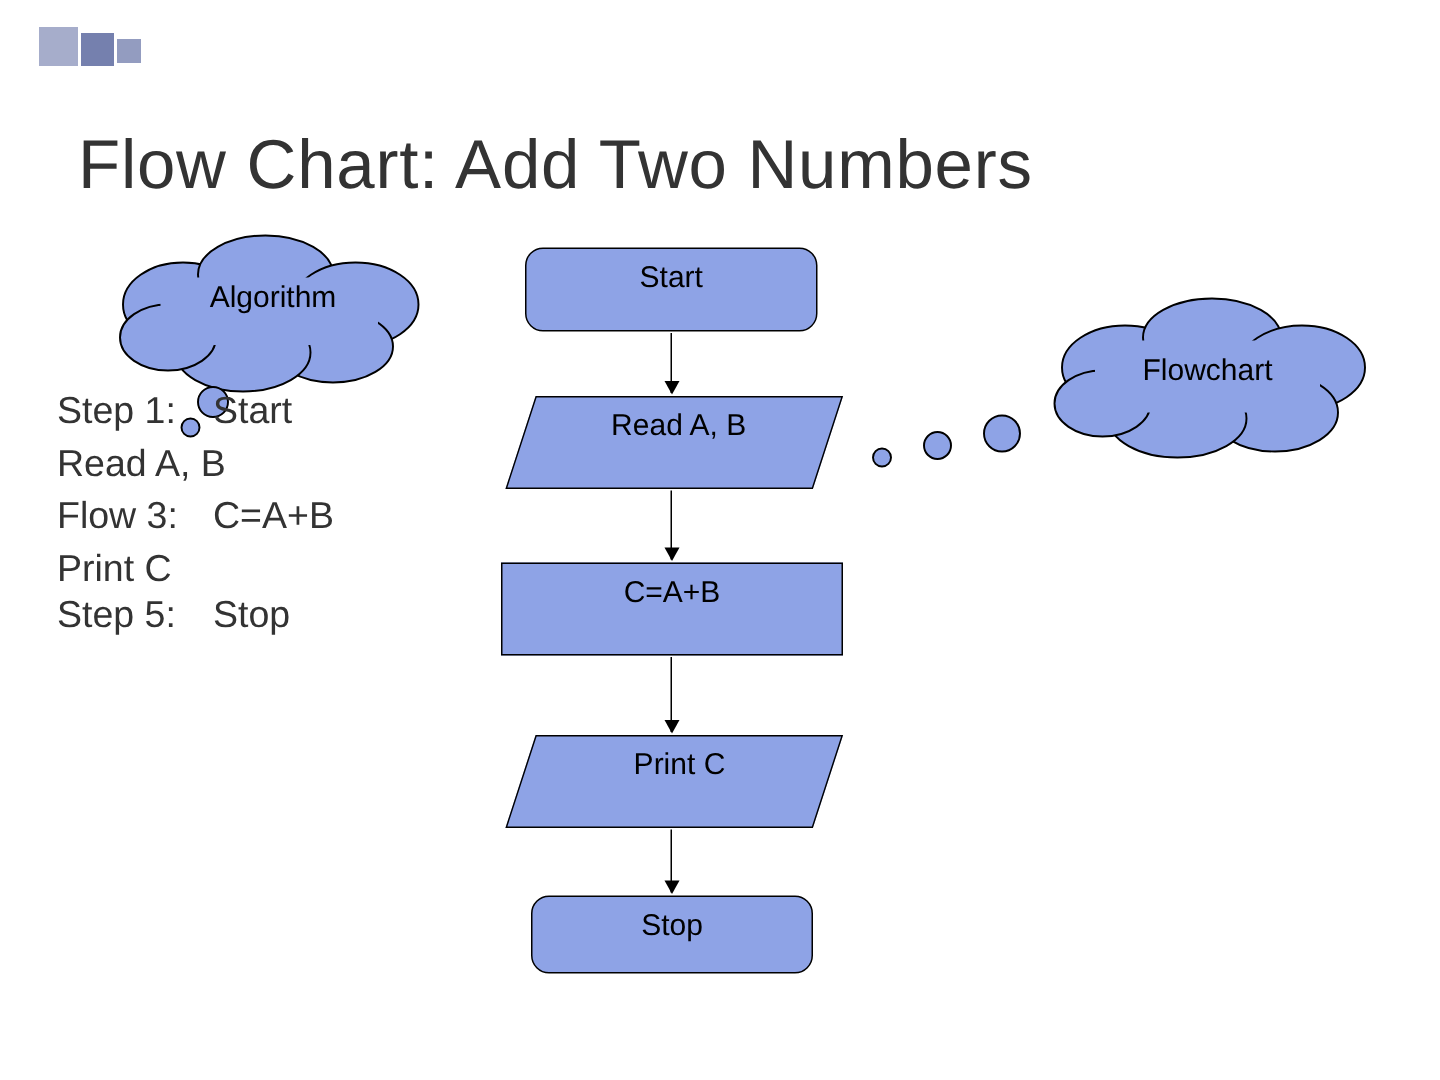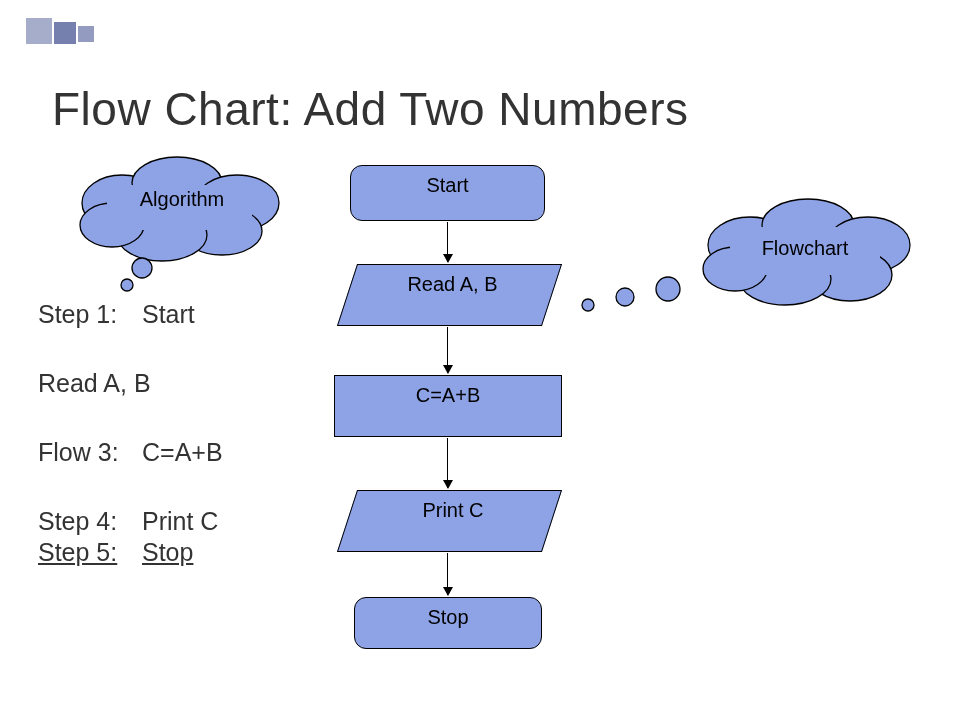--- a/index.html
+++ b/index.html
@@ -40,23 +40,23 @@
   }
 
   
   .steps {
     position: absolute;
     left: 38px;
     top: 260px;
     font-size: 25px;
     color: #333;
   }
-  .steps .row { display: flex; margin-bottom: 6px; margin-top: 40px; }
+  .steps .row { display: flex; margin-bottom: 6px; }
   .steps .lbl { width: 104px; }
-  .steps .row:nth-child(5) { margin-top: -4px; text-decoration: underline; }
+  .steps .row:nth-child(5) { margin-top: -4px; }
 
   
   .fc-area {
     position: absolute;
     left: 310px;
     top: 165px;
     width: 300px;
     height: 540px;
   }
   .box {
@@ -174,21 +174,20 @@
       <div>Start</div>
     </div>
     <div class="row">
       <div>Read A, B</div>
     </div>
     <div class="row">
       <div class="lbl">Flow 3:</div>
       <div>C=A+B</div>
     </div>
     <div class="row">
-      <div class="lbl">Step 4:</div>
       <div>Print C</div>
     </div>
     <div class="row">
       <div class="lbl">Step 5:</div>
       <div>Stop</div>
     </div>
   </div>
 
   <div class="fc-area">
 

